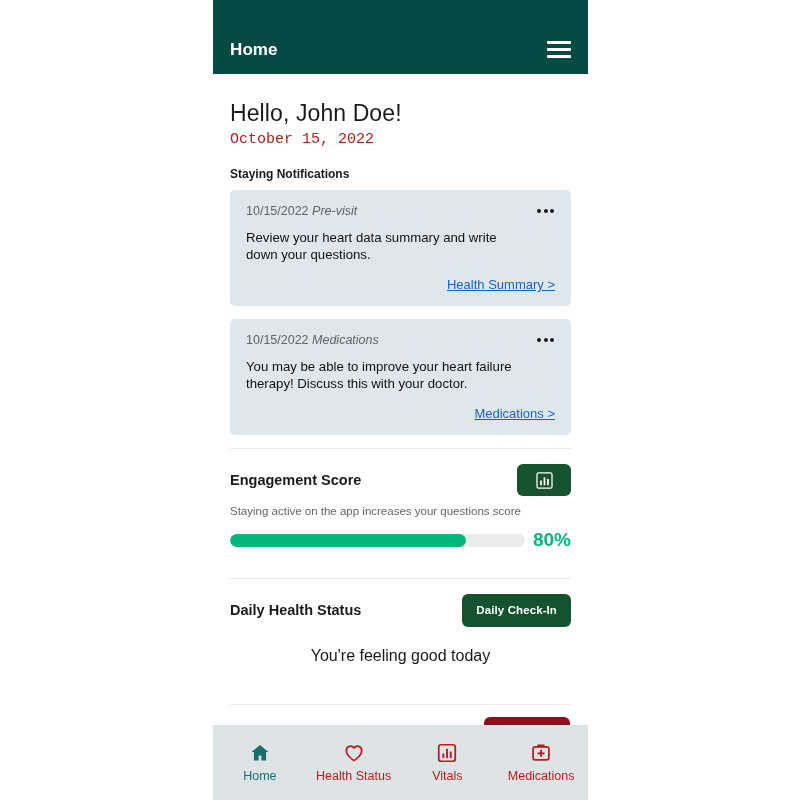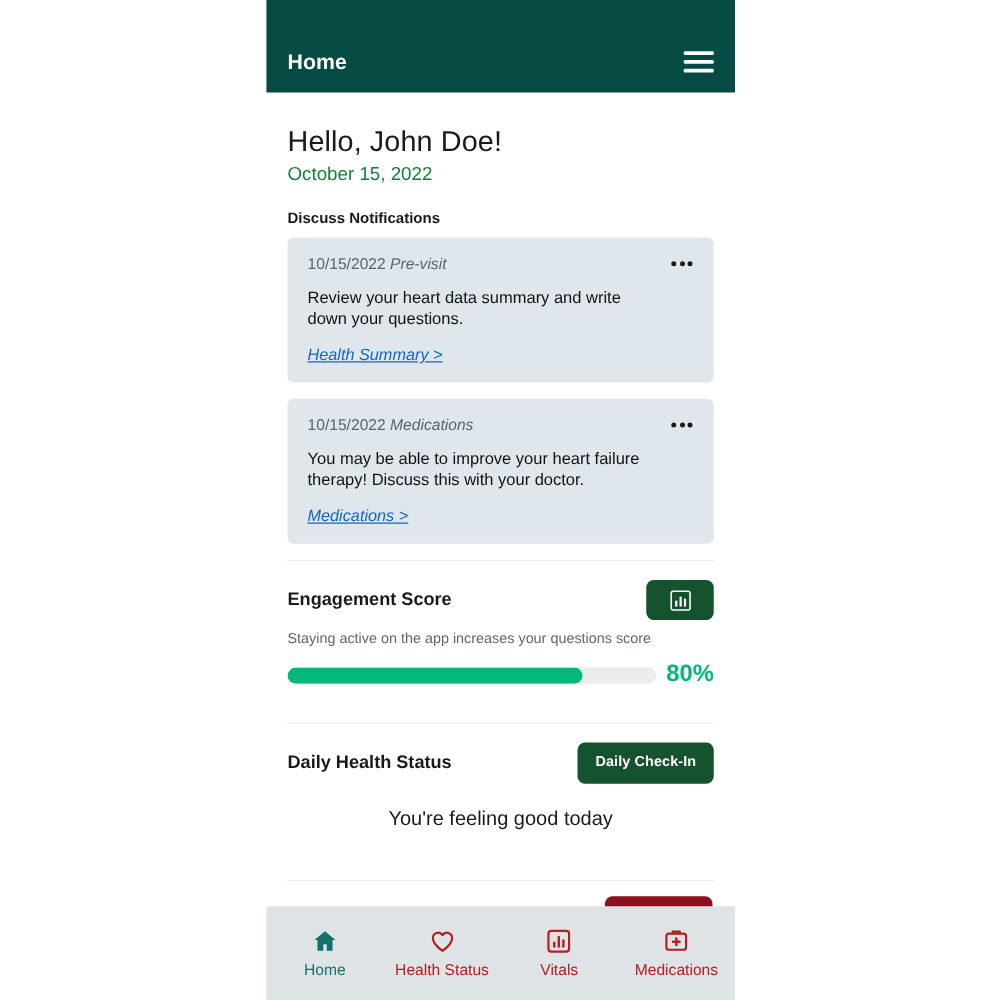--- a/index.html
+++ b/index.html
@@ -49,22 +49,23 @@
 
   
   .greeting-wrap { padding: 26px 17px 0 17px; }
   .greeting {
     font-size: 23px;
     color: #1a1a1a;
     letter-spacing: .1px;
   }
   .greeting-date {
     font-size: 15px;
-    color: #15803d;
+    color: #b91c1c;
     margin-top: 4px;
+    font-family: Liberation Mono, monospace;
   }
   .section-label {
     font-size: 12px;
     font-weight: bold;
     color: #1a1a1a;
     margin-top: 19px;
   }
 
   
   .cards { padding: 9px 17px 0 17px; }
@@ -94,21 +95,21 @@
     background: #1a1a1a;
     display: block;
   }
   .card-body {
     font-size: 13.2px;
     color: #121212;
     line-height: 17px;
     margin-top: 11px;
     max-width: 285px;
   }
-  .card-link-row { text-align: left; margin-top: 12px; font-style: italic; }
+  .card-link-row { text-align: right; margin-top: 12px; }
   .card-link {
     font-size: 13px;
     color: #1464c8;
     text-decoration: underline;
     cursor: pointer;
   }
 
   
   .divider {
     height: 1px;
@@ -230,21 +231,21 @@
     <div class="hamburger">
       <span></span>
       <span></span>
       <span></span>
     </div>
   </div>
 
   <div class="greeting-wrap">
     <div class="greeting">Hello, John Doe!</div>
     <div class="greeting-date">October 15, 2022</div>
-    <div class="section-label">Discuss Notifications</div>
+    <div class="section-label">Staying Notifications</div>
   </div>
 
   <div class="cards">
 
     <div class="card">
       <div class="card-top">
         <div class="card-meta">
           <span>10/15/2022</span>
           <span class="cat">Pre-visit</span>
         </div>

